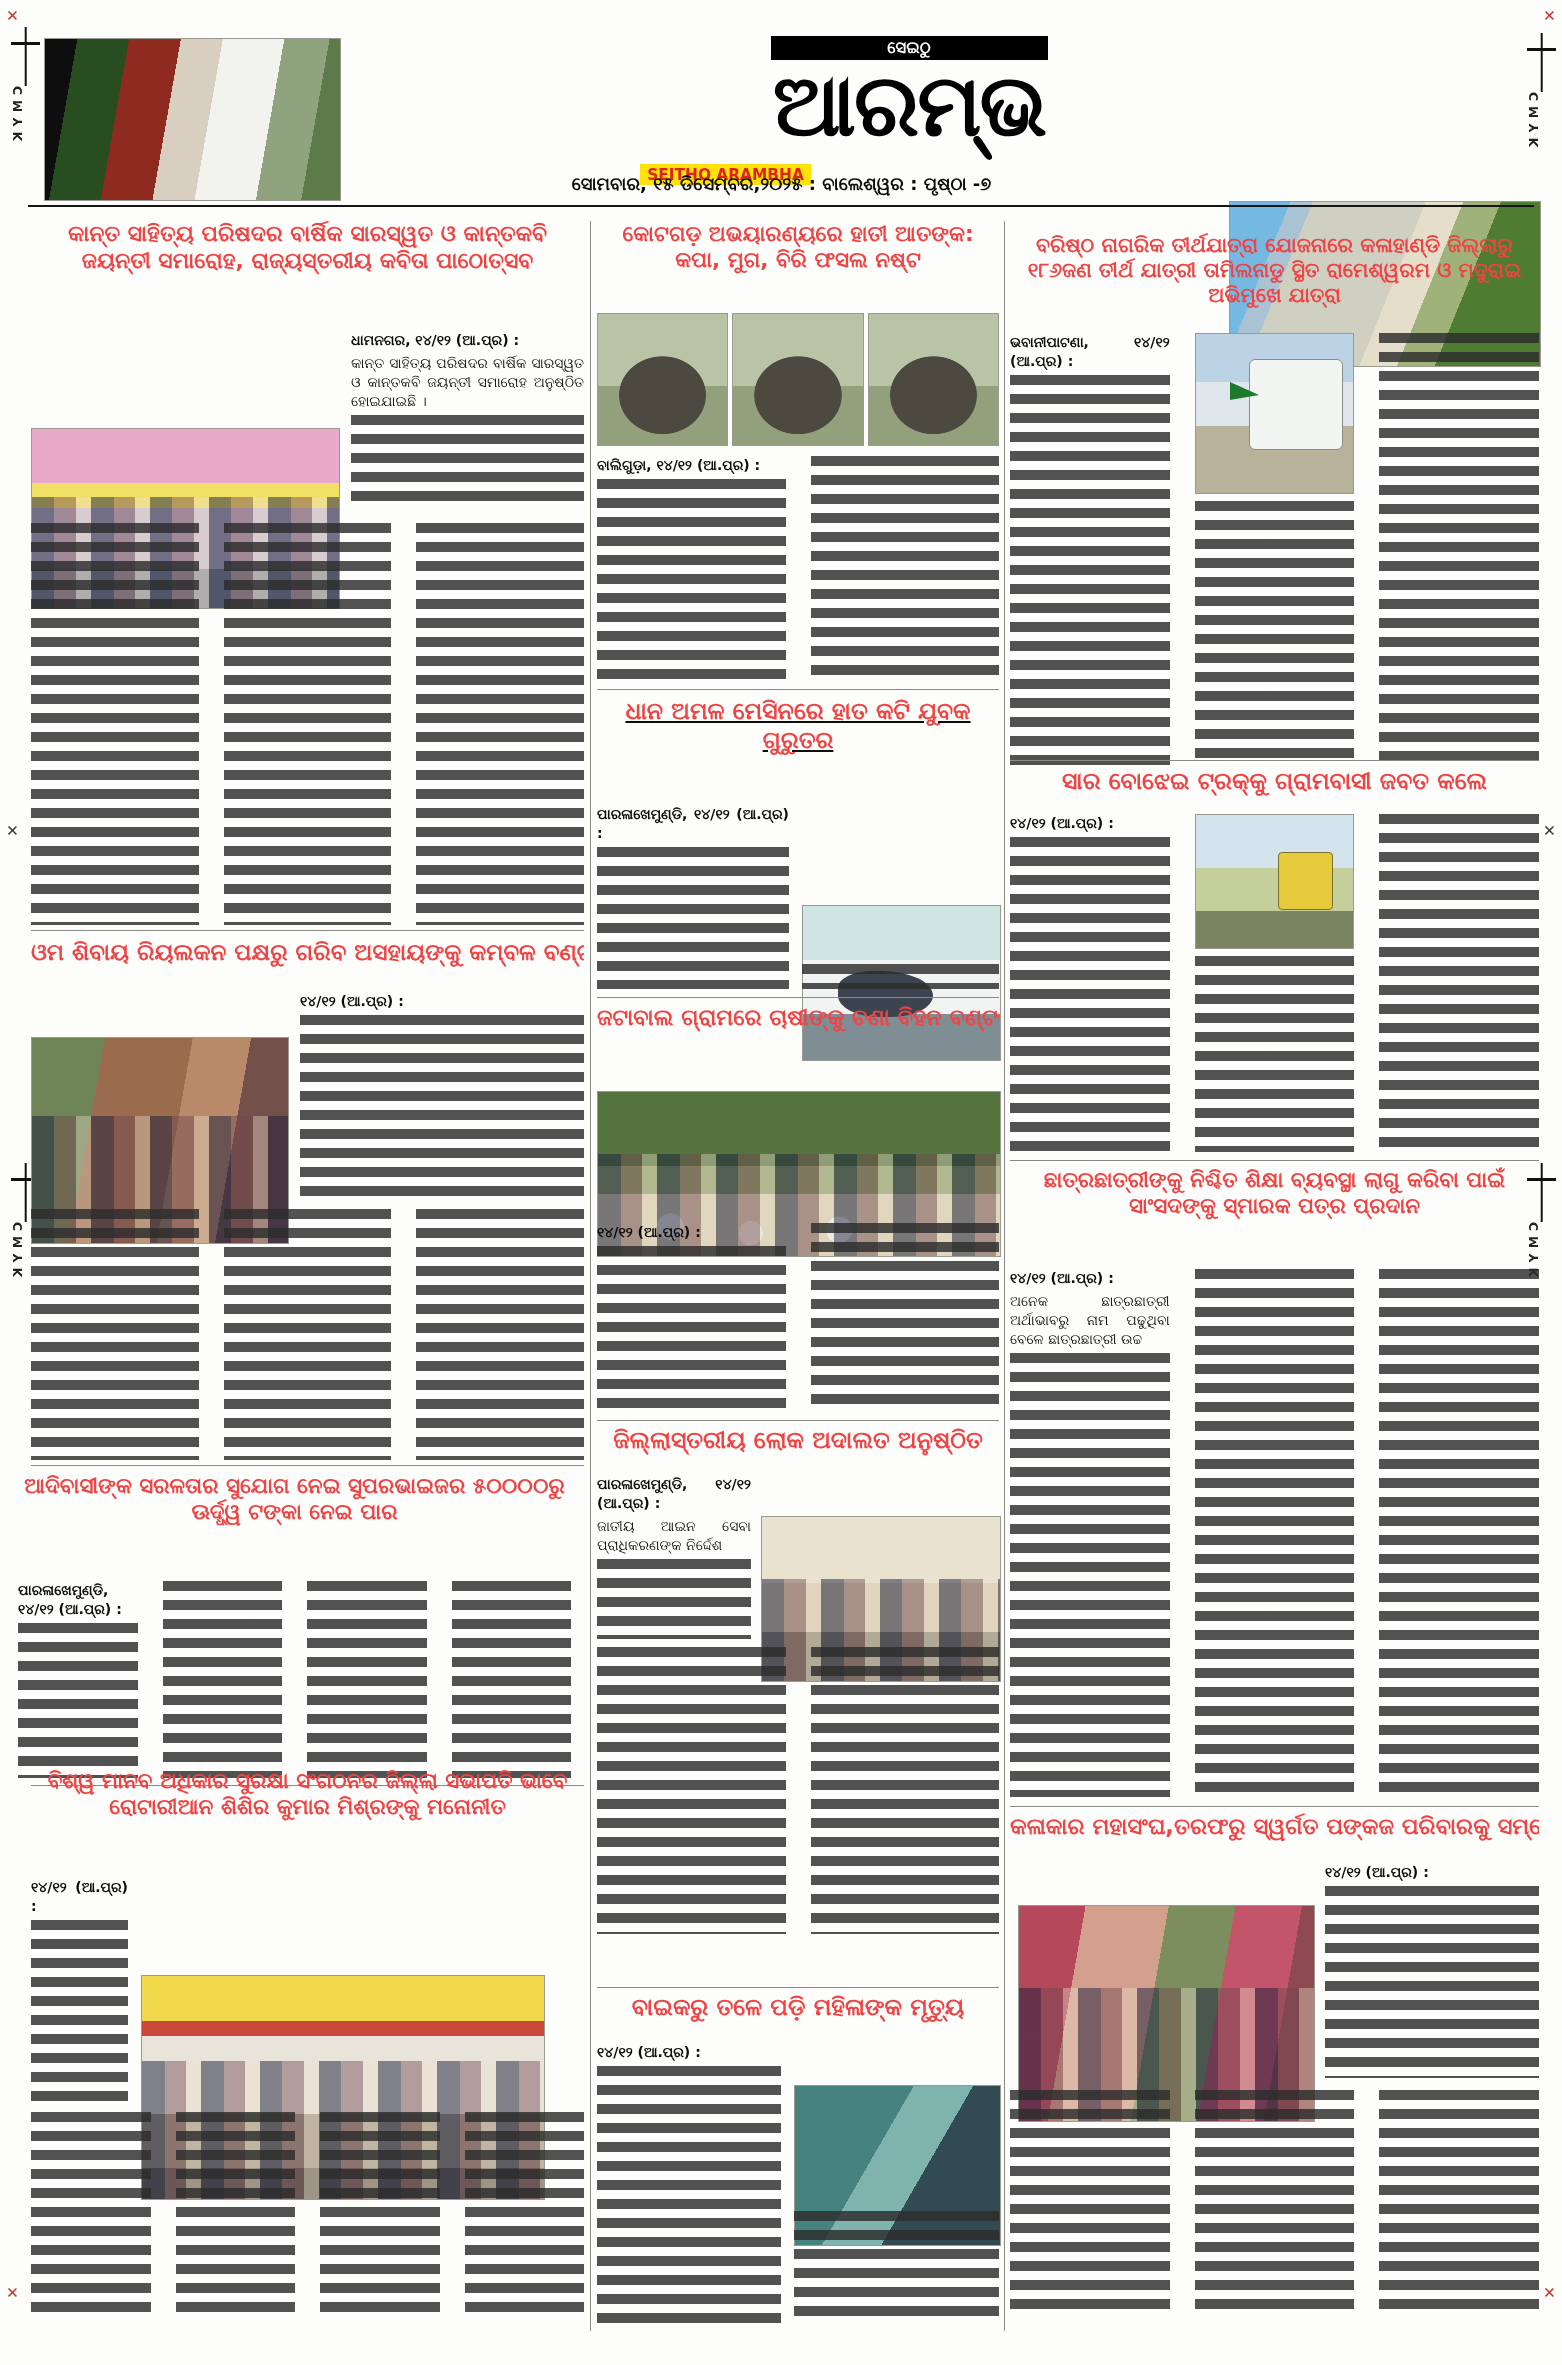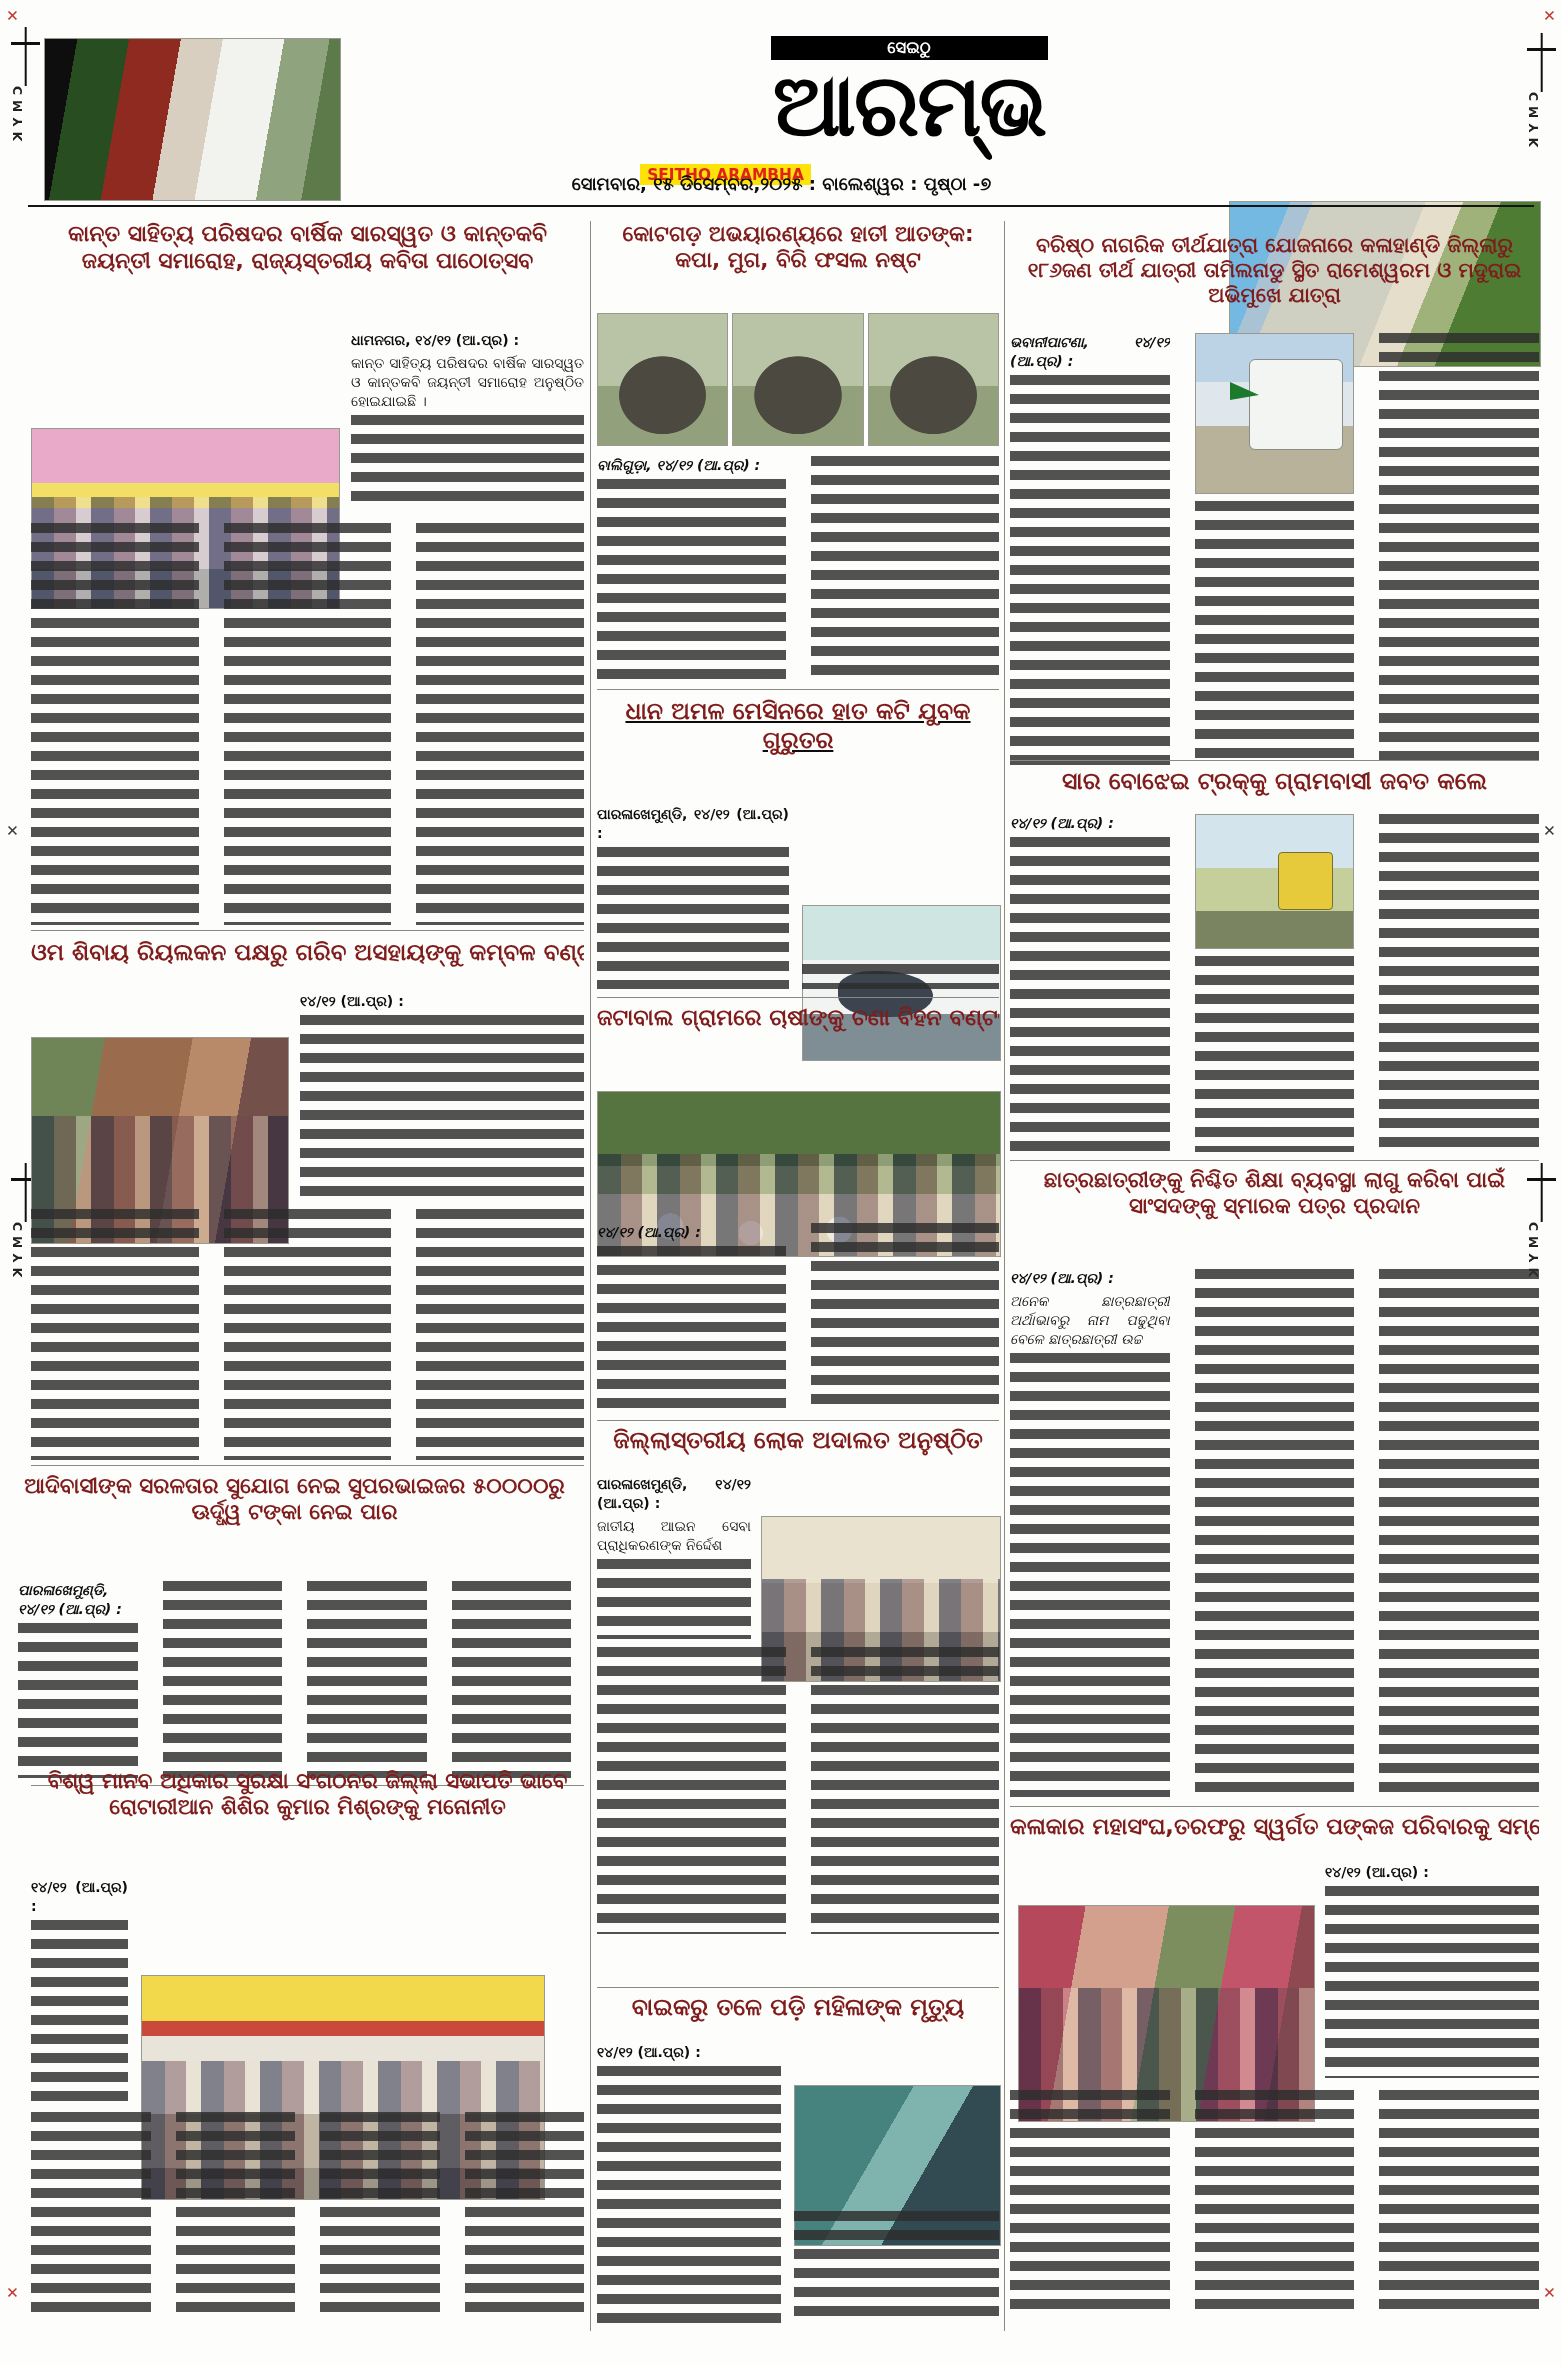--- a/index.html
+++ b/index.html
@@ -1,23 +1,23 @@
 <!DOCTYPE html>
 <html style="font-size:8.2px"><head>
 <meta charset="utf-8">
 <style>
   html,body{margin:0;padding:0;background:#e8e8e8;}
   #page{position:relative;width:1563px;height:2366px;background:#fdfdfb;overflow:hidden;
         font-family:"DejaVu Sans","Liberation Sans",sans-serif;color:#0c0c0c;}
   .abs{position:absolute;}
-  .hl{font-weight:bold;text-align:center;line-height:1.22;color:#7f1d1d;overflow:hidden;margin:0;}
+  .hl{font-weight:bold;text-align:center;line-height:1.22;color:#ef4444;overflow:hidden;margin:0;}
   .lead{font-size:14px;line-height:19px;text-align:justify;margin:0 0 4.1px 0;overflow:hidden;}
   .lead b{font-weight:bold;}
   .closing{font-size:14px;line-height:19px;text-align:justify;margin:0;overflow:hidden;}
-  .cols{display:flex;gap:25px;font-style:italic;}
+  .cols{display:flex;gap:25px;}
   .col{flex:1;display:flex;flex-direction:column;min-width:0;}
   .fill{background-image:repeating-linear-gradient(#2c2c2c 0 9.7px,transparent 9.7px 19px);opacity:.82;}
   .grow{flex:1;}
   .photo{position:relative;border:0.5px solid #9a9a90;overflow:hidden;}
   .crowd::after{content:"";position:absolute;left:0;right:0;bottom:0;top:38%;
     background:repeating-linear-gradient(90deg,rgba(25,30,60,.50) 0 22.5px,rgba(110,70,80,.45) 22.5px 44px,rgba(235,225,205,.38) 44px 59px);}
   .vrule{width:1px;background:#8a8a82;}
   .hrule{height:1px;background:#8a8a82;}
   .rule-heavy{height:1.5px;background:#151515;}
   

